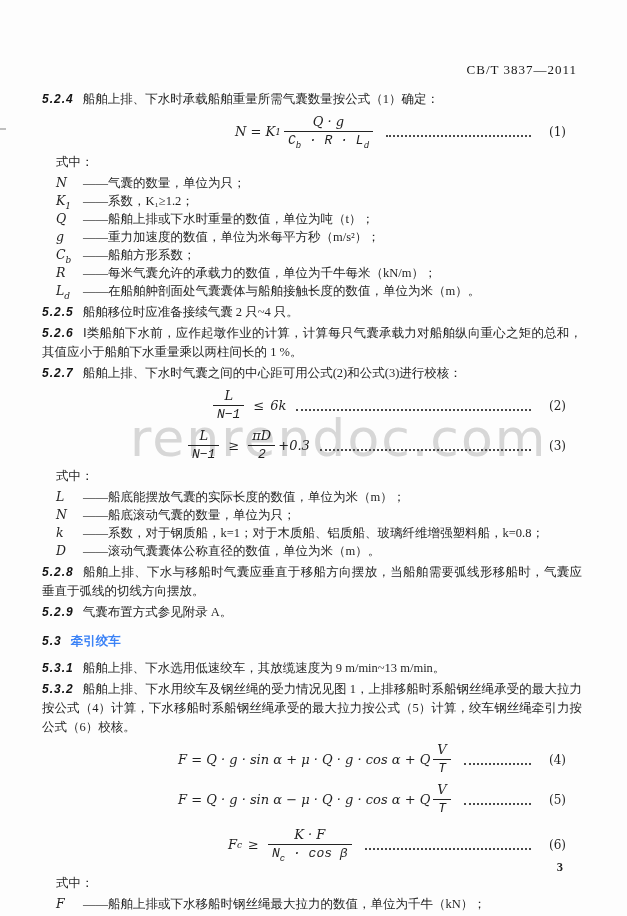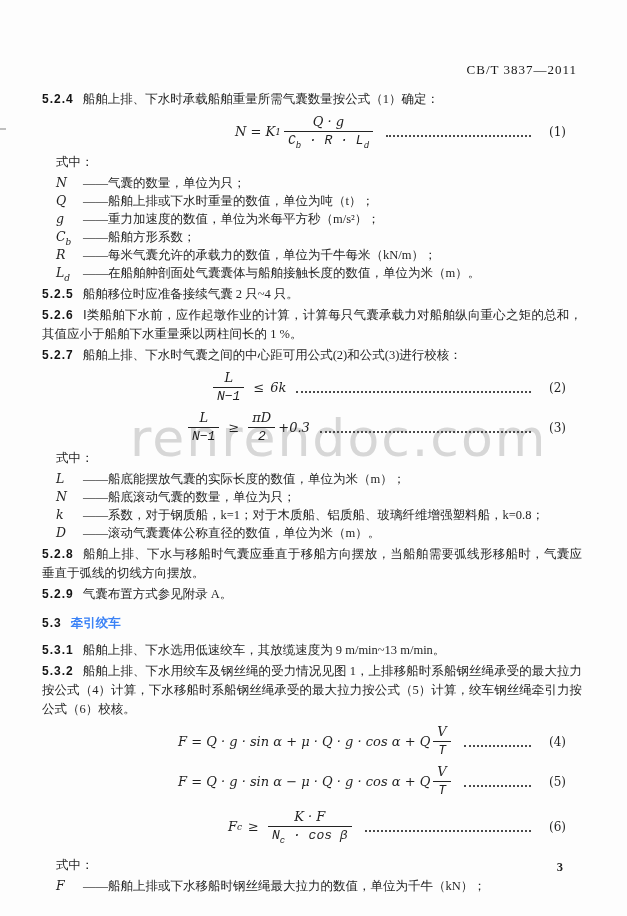--- a/index.html
+++ b/index.html
@@ -39,20 +39,21 @@
     text-align:justify;
   }
   .clause { margin:0 0 2px 0; }
   .cnum {
     font-weight:bold;
     font-family:"Liberation Sans", sans-serif;
     font-size:12px;
     letter-spacing:1px;
     margin-right:9px;
     color:#141414;
+    font-style:italic;
   }
   .heading53 { margin:10px 0 8px 0; }
   .heading53 .htxt { font-weight:bold; color:#3b82f6; }
   .where { margin:2px 0 2px 0; padding-left:14px; }
   .defs { margin:0 0 3px 0; }
   .def-row { display:flex; padding-left:14px; line-height:18px; }
   .def-row .sym {
     width:27px; flex:0 0 27px;
     font-family:"DejaVu Serif", serif;
     font-style:italic;
@@ -116,20 +117,24 @@
     </div>
 
     <p class="where">式中：</p>
 
     <div class="defs">
       <div class="def-row">
           <span class="sym"><span>N</span><sub></sub></span>
           <span class="desc">——气囊的数量，单位为只；</span>
         </div>
       <div class="def-row">
+          <span class="sym"><span>K</span><sub>1</sub></span>
+          <span class="desc">——系数，K₁≥1.2；</span>
+        </div>
+      <div class="def-row">
           <span class="sym"><span>Q</span><sub></sub></span>
           <span class="desc">——船舶上排或下水时重量的数值，单位为吨（t）；</span>
         </div>
       <div class="def-row">
           <span class="sym"><span>g</span><sub></sub></span>
           <span class="desc">——重力加速度的数值，单位为米每平方秒（m/s²）；</span>
         </div>
       <div class="def-row">
           <span class="sym"><span>C</span><sub>b</sub></span>
           <span class="desc">——船舶方形系数；</span>

